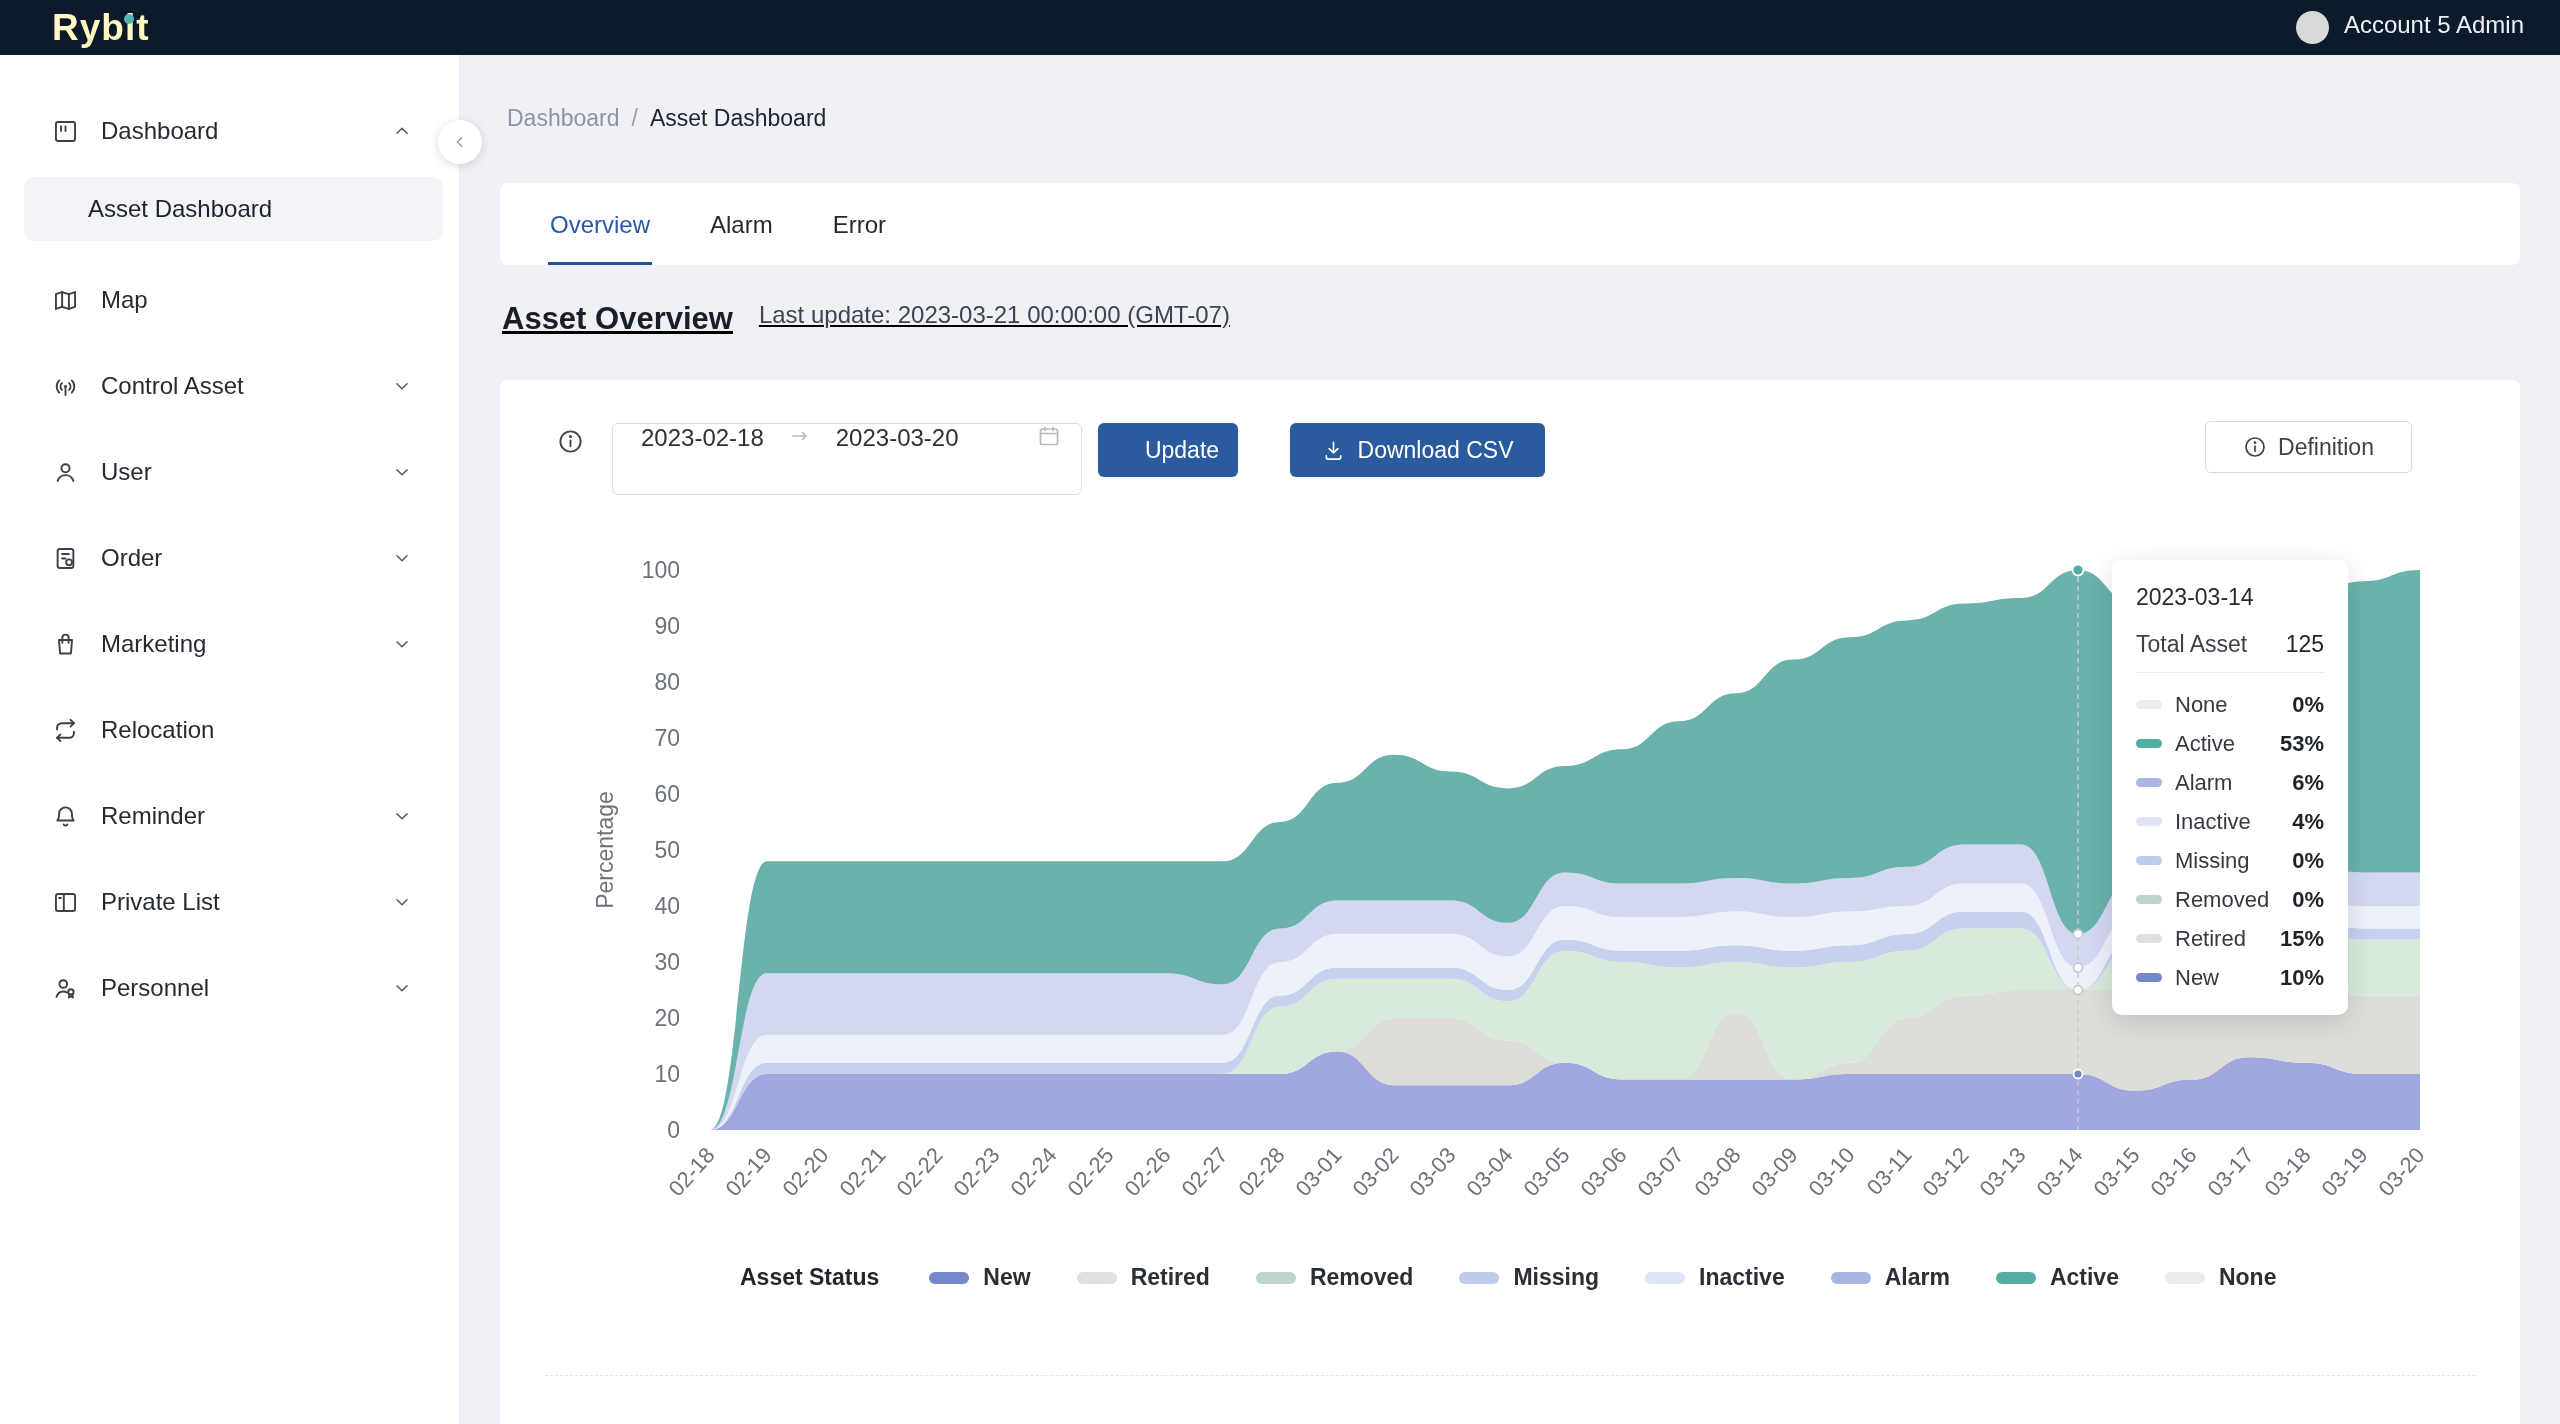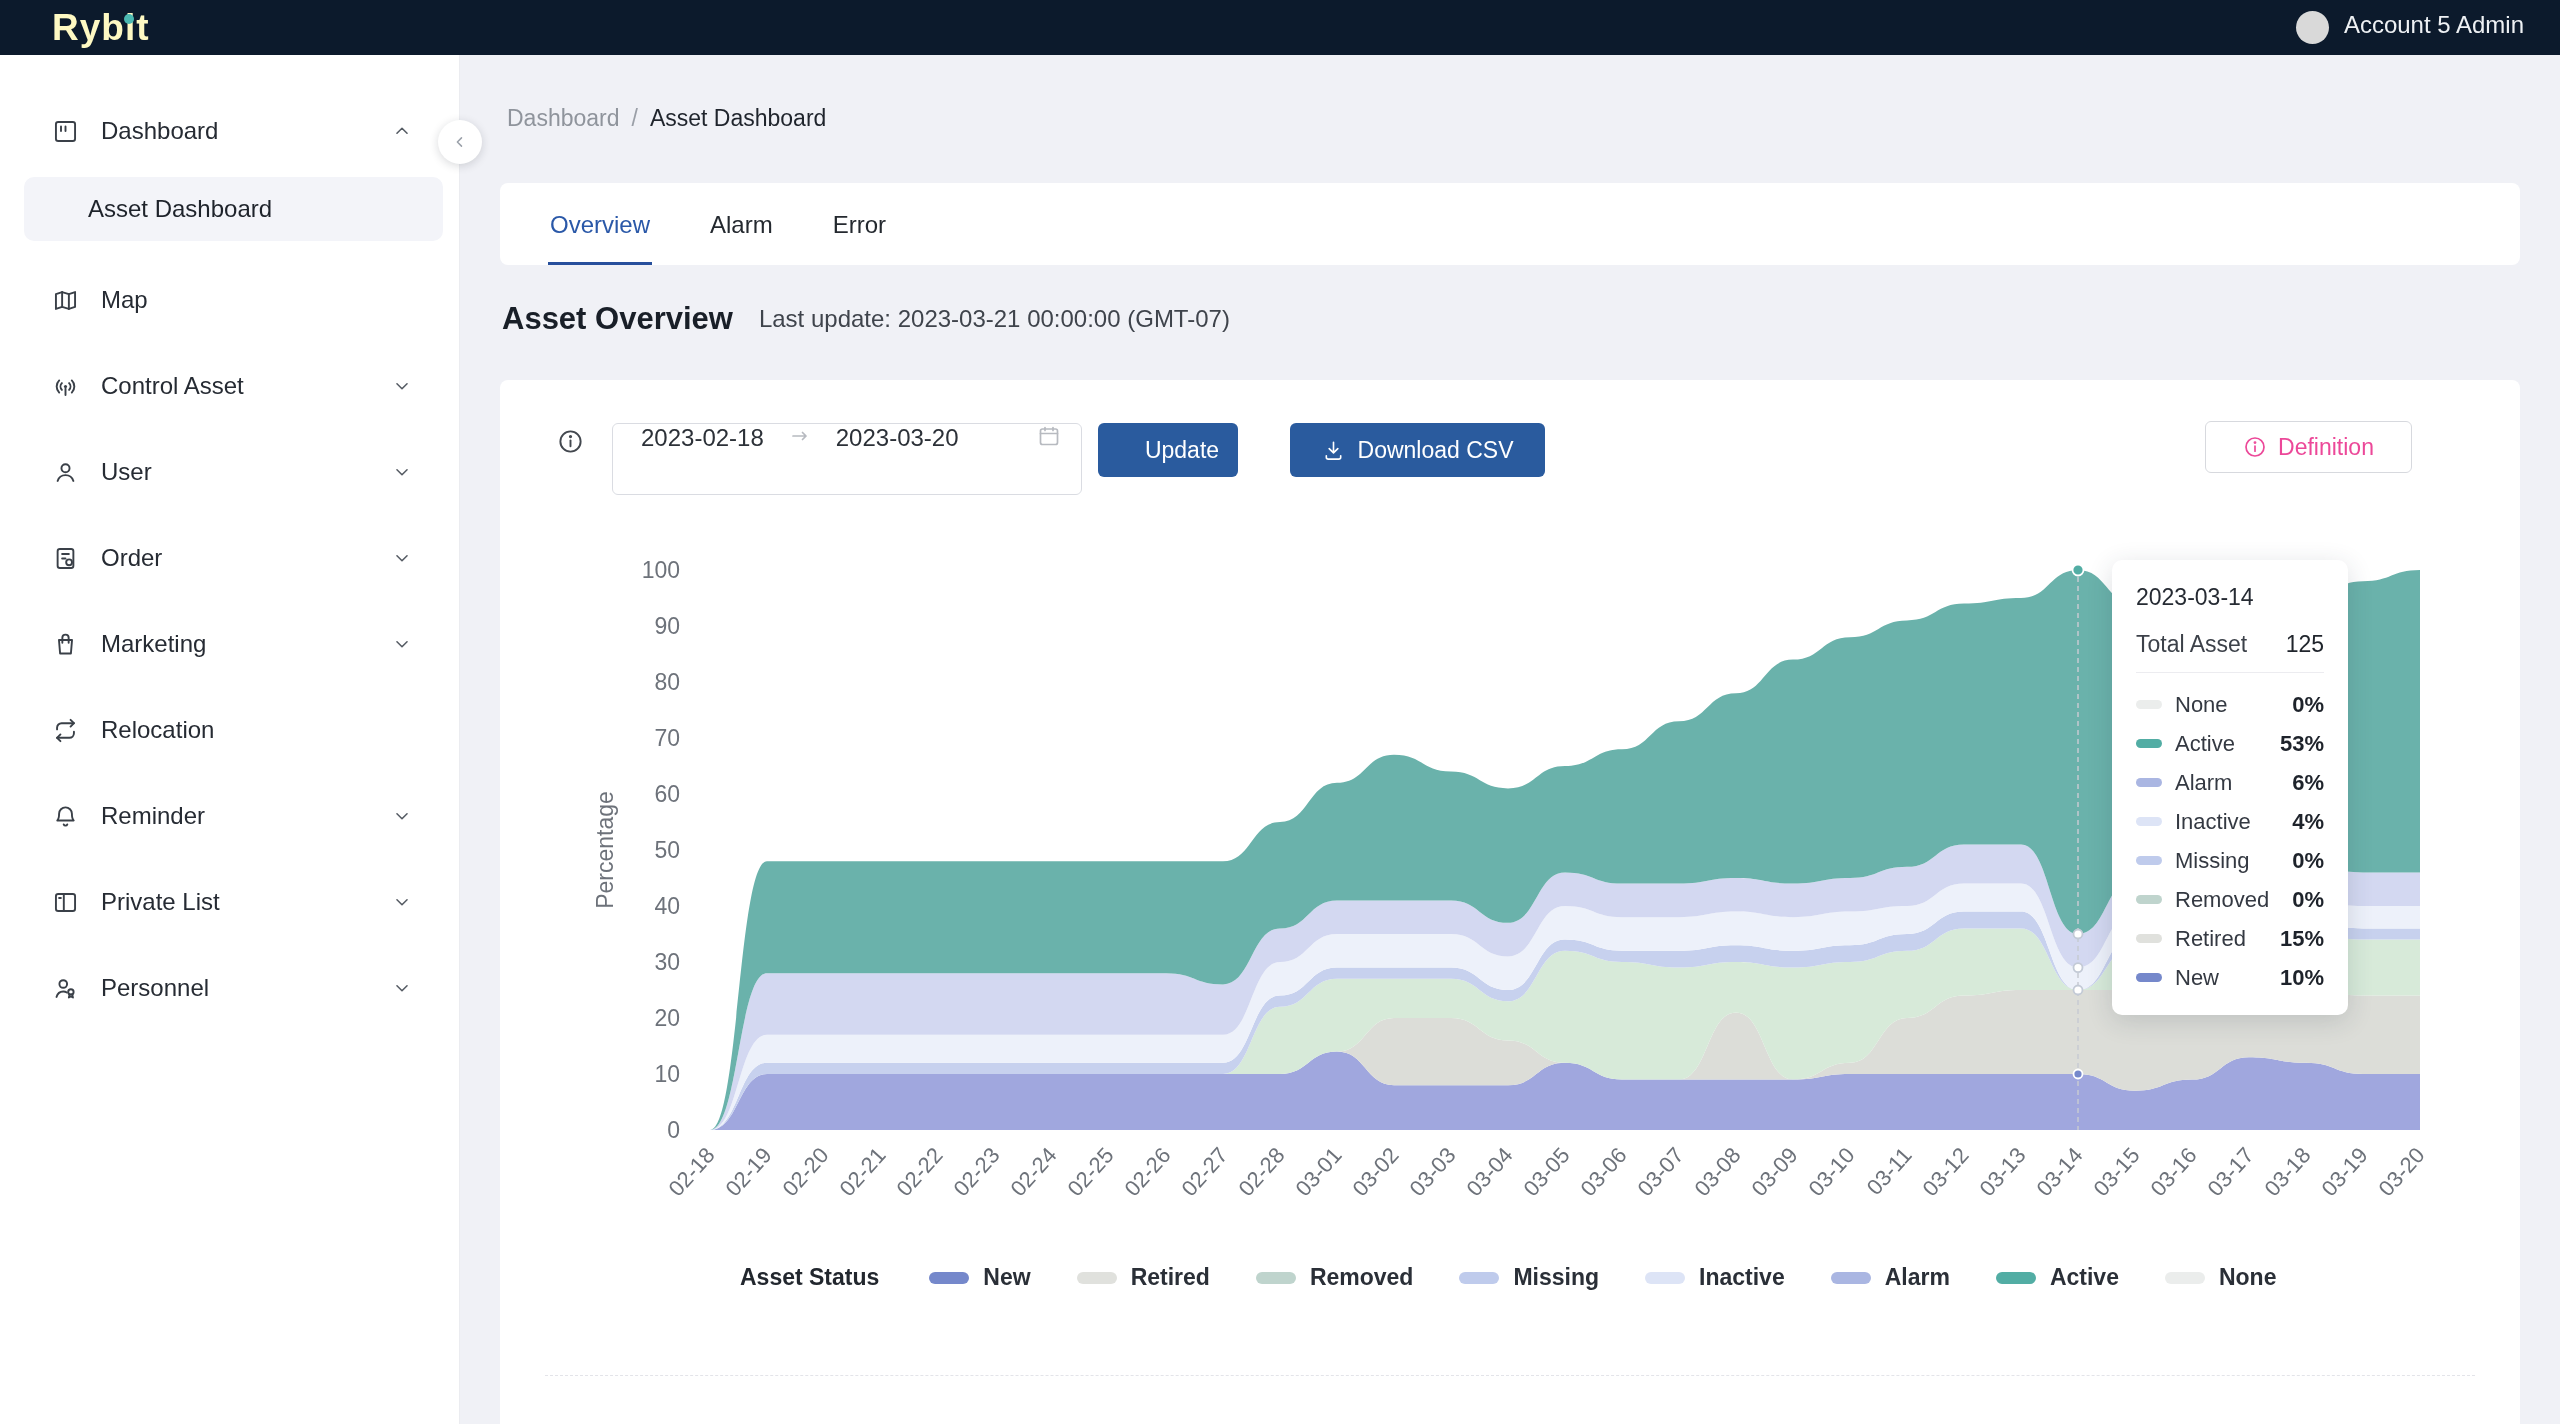--- a/index.html
+++ b/index.html
@@ -29,38 +29,38 @@
   .main { position:absolute; left:460px; top:55px; width:2100px; height:1369px; background:#f0f1f6; }
   .breadcrumb { position:absolute; left:47px; top:50px; font-size:23px; display:flex; gap:12px; align-items:center; }
   .bc-parent { color:#8f949c; cursor:pointer; }
   .bc-sep { color:#9a9fa7; }
   .bc-current { color:#1f242c; }
 
   .tabs-card { position:absolute; left:40px; top:128px; width:2020px; height:82px; background:#fff; border-radius:8px; display:flex; align-items:flex-end; padding:0 0 0 48px; }
   .tab { font-size:24px; color:#24292f; margin-right:56px; padding:24px 2px 23px; border-bottom:3.5px solid transparent; cursor:pointer; }
   .tab.active { color:#2a58a8; border-bottom-color:#274f9c; font-weight:500; }
 
-  .title-row { position:absolute; left:42px; top:246px; display:flex; align-items:center; gap:26px; }
+  .title-row { position:absolute; left:42px; top:246px; display:flex; align-items:flex-start; gap:26px;text-decoration:underline; }
   .page-title { font-size:31px; font-weight:700; color:#191f28; }
   .last-update { font-size:24px; color:#3f444c; }
 
   .card { position:absolute; left:40px; top:325px; width:2020px; height:1200px; background:#fff; border-radius:8px; overflow:hidden; }
 
   .info-btn { position:absolute; left:57px; top:48px; width:27px; height:27px; color:#43484f; background:none; border:none; cursor:pointer; }
   .info-btn svg, .def-ic svg, .cal-ic svg, .arr-ic svg, .dl-ic svg { width:100%; height:100%; fill:none; stroke:currentColor; stroke-width:1.7; stroke-linecap:round; stroke-linejoin:round; }
 
   .date-box { position:absolute; left:112px; top:43px; width:470px; height:72px; border:1.5px solid #dadce2; border-radius:6px; background:#fff; display:flex; align-items:flex-start; padding:0 20px 0 28px; font-size:24px; color:#2c3138; cursor:pointer; }
   .arr-ic { width:24px; height:24px; color:#b7bac0; margin:0 24px; }
   .cal-ic { width:24px; height:24px; color:#b7bac0; margin-left:auto; }
 
   .btn-primary { position:absolute; height:54px; background:#2a5b9e; border:none; border-radius:6px; color:#fff; font-size:23px; font-family:"Liberation Sans",sans-serif; display:flex; align-items:center; justify-content:center; cursor:pointer; }
   .btn-update { left:598px; top:43px; width:140px;padding-left:28px; }
   .btn-download { left:790px; top:43px; width:255px; }
   .dl-ic { width:23px; height:23px; margin-right:13px; }
-  .btn-definition { position:absolute; left:1705px; top:41px; width:207px; height:52px; background:#fff; border:1.5px solid #d7d9de; border-radius:6px; color:#ec4899; font-size:23px; font-family:"Liberation Sans",sans-serif; display:flex; align-items:center; justify-content:center; cursor:pointer; }
+  .btn-definition { position:absolute; left:1705px; top:41px; width:207px; height:52px; background:#fff; border:1.5px solid #d7d9de; border-radius:6px; color:#404040; font-size:23px; font-family:"Liberation Sans",sans-serif; display:flex; align-items:center; justify-content:center; cursor:pointer; }
   .def-ic { width:24px; height:24px; margin-right:11px; }
 
   .chart-svg { position:absolute; left:0; top:0; width:2020px; height:1000px; pointer-events:none; z-index:1; }
 
   .legend-row { position:absolute; left:240px; top:884px; display:flex; align-items:center; z-index:2; }
   .legend-title { font-size:23px; font-weight:700; color:#22272e; margin-right:50px; }
   .legend-item { display:flex; align-items:center; margin-right:46px; cursor:pointer; }
   .legend-swatch { width:40px; height:12px; border-radius:6px; margin-right:14px; }
   .legend-label { font-size:23px; font-weight:600; color:#2a2f37; }
 

